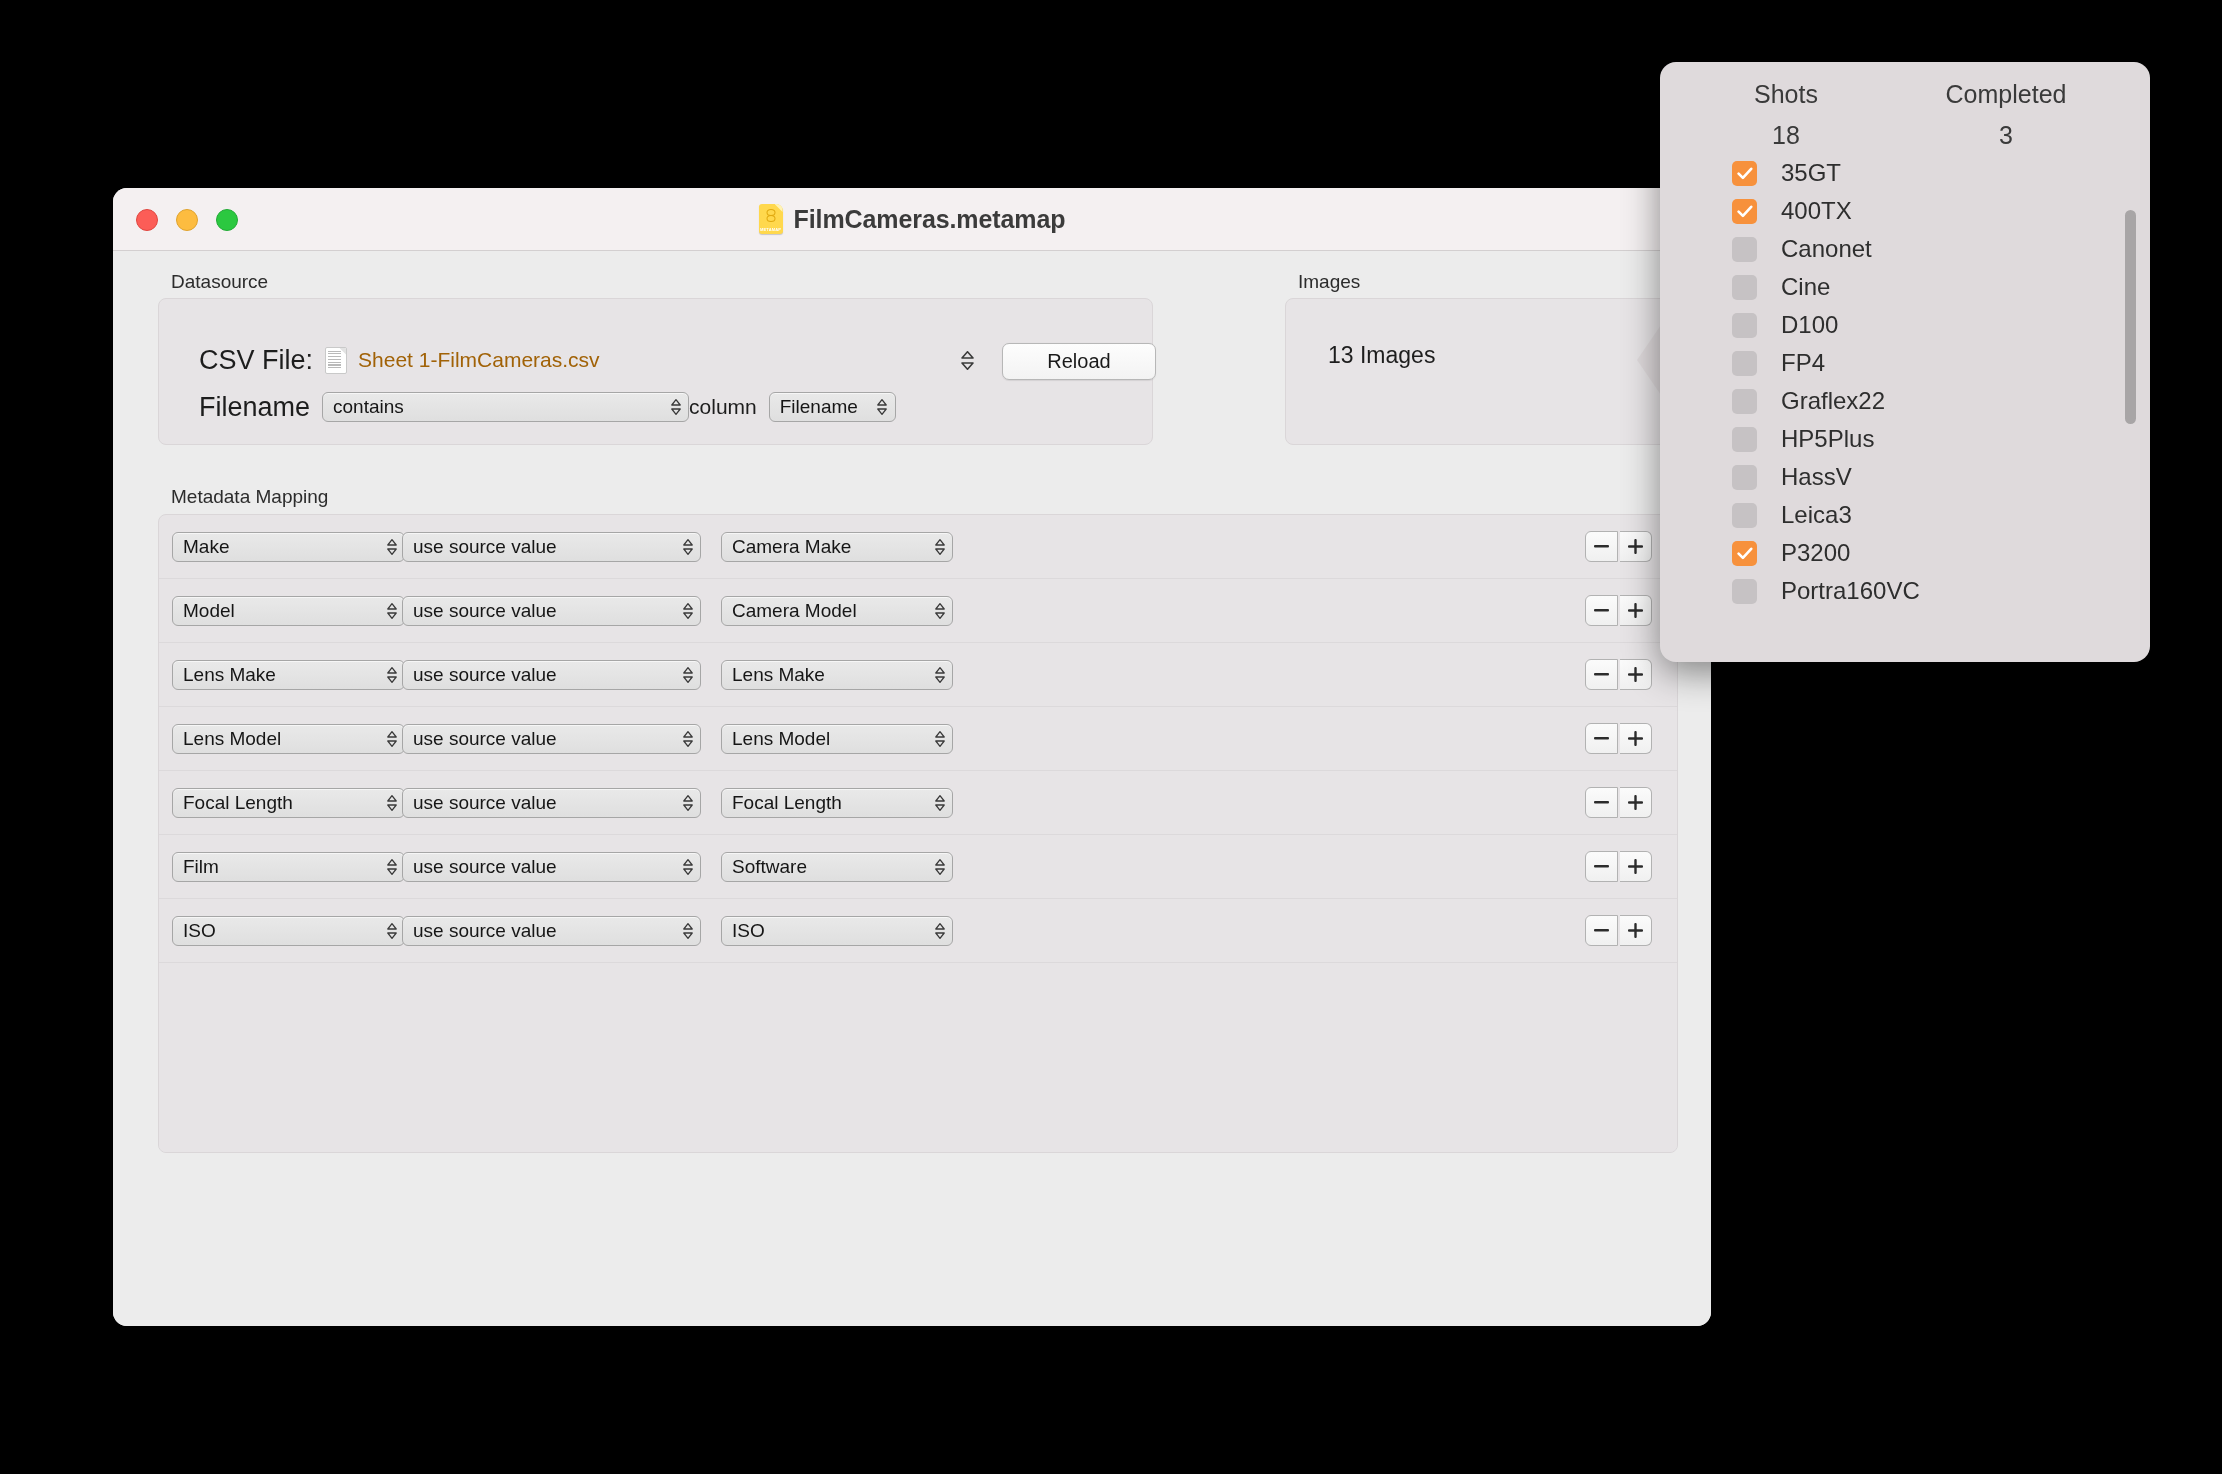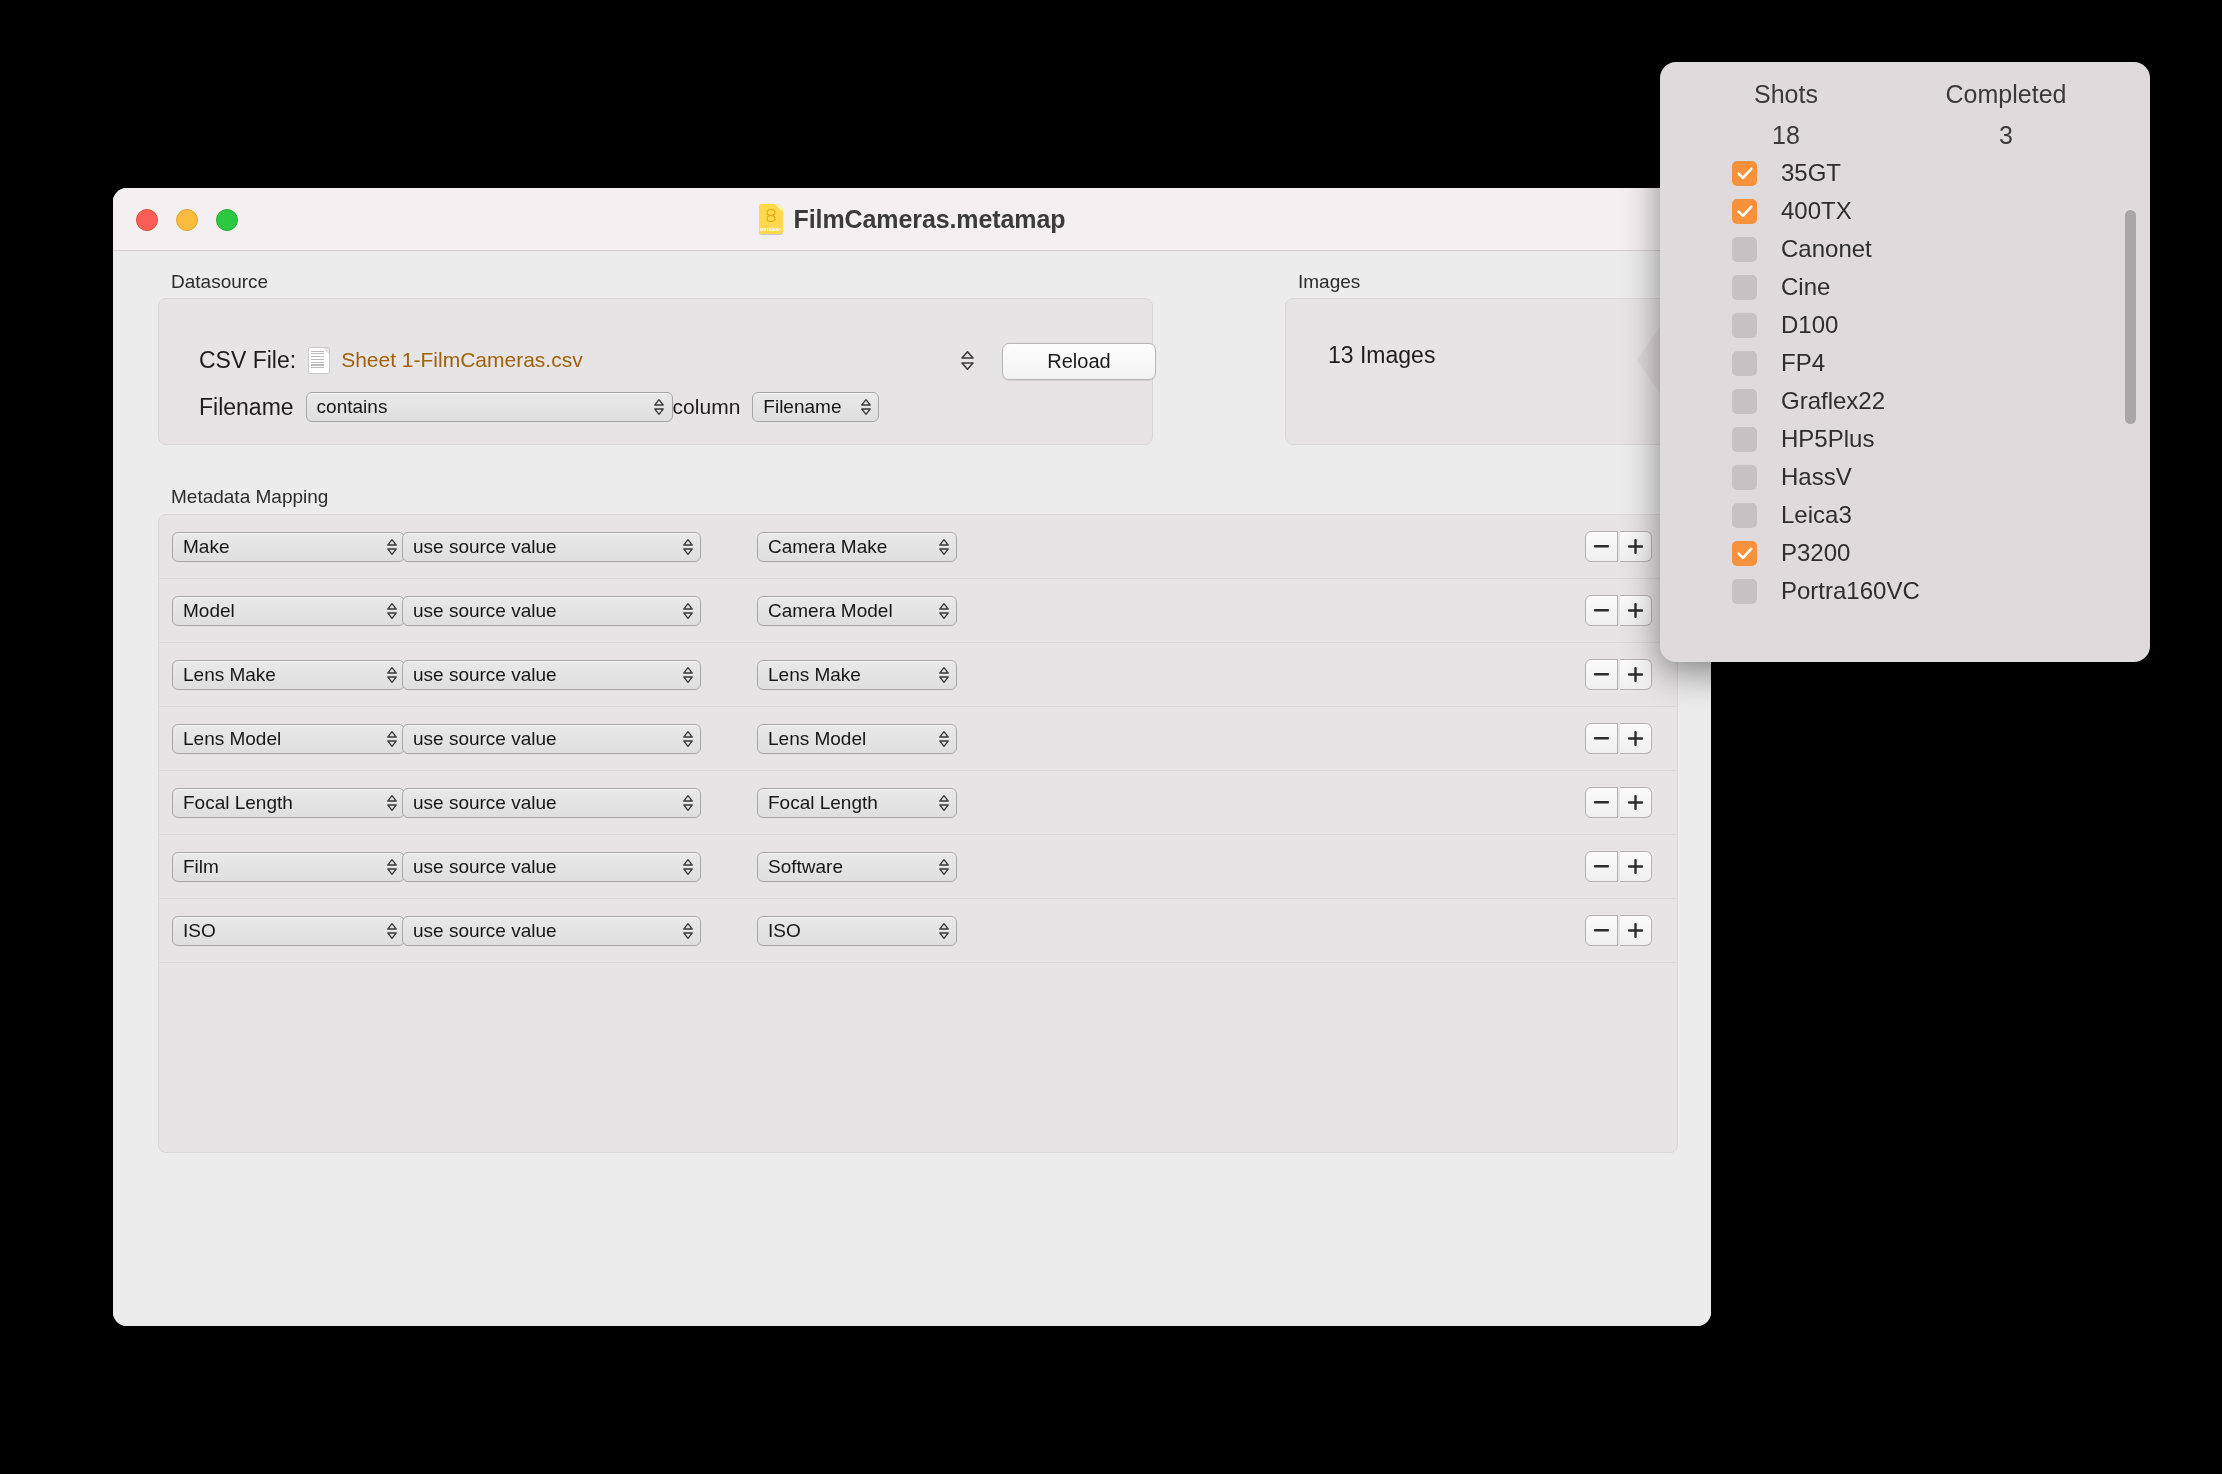--- a/index.html
+++ b/index.html
@@ -145,21 +145,21 @@
 
   .row-csv {
     position: absolute;
     left: 40px;
     top: 44px;
     display: flex;
     align-items: center;
     height: 34px;
   }
   .field-label {
-    font-size: 23px;
+    font-size: 27px;
     color: #1d1d1d;
     white-space: nowrap;
   }
   .csv-doc-icon {
     position: relative;
     width: 20px;
     height: 25px;
     background: #ffffff;
     border: 1px solid #c9c9c9;
     border-radius: 2px;
@@ -297,21 +297,21 @@
     height: 64px;
     display: flex;
     align-items: center;
     border-bottom: 1px solid #dcd9db;
     box-sizing: border-box;
   }
   .map-row:last-of-type { border-bottom: 1px solid #dcd9db; }
 
   .map-row .c1 { position: absolute; left: 13px;  width: 233px; }
   .map-row .c2 { position: absolute; left: 243px; width: 299px; }
-  .map-row .c3 { position: absolute; left: 562px; width: 200px; margin-left: 36px; }
+  .map-row .c3 { position: absolute; left: 562px; width: 232px; }
 
   .rowbtns {
     position: absolute;
     right: 25px;
     display: flex;
     gap: 2px;
   }
   .sqbtn {
     width: 31px;
     height: 29px;

